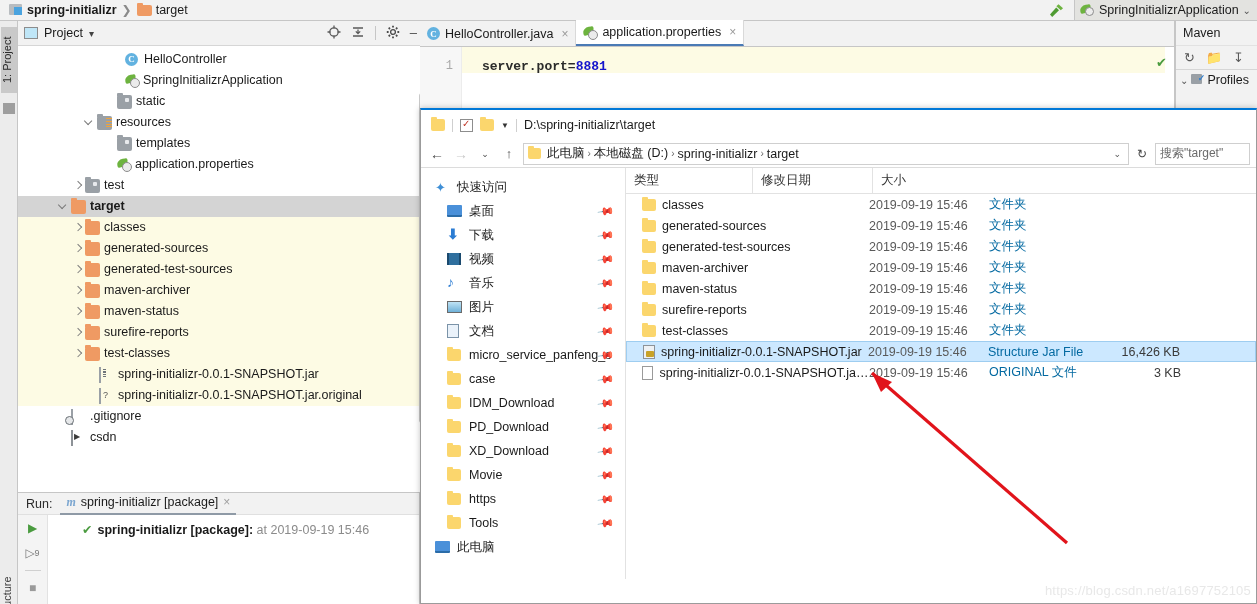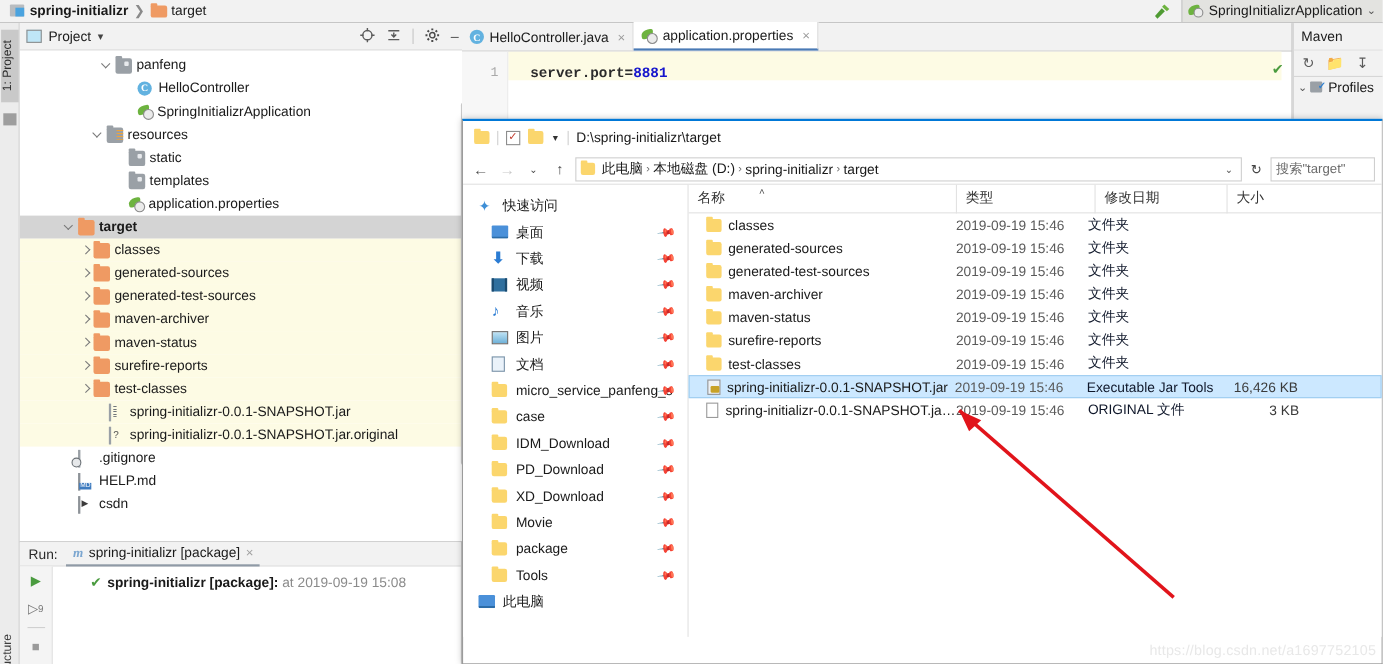--- a/index.html
+++ b/index.html
@@ -219,21 +219,21 @@
   .ex-files { flex:1; background:#fff; border-left:1px solid #e2e2e2; position:relative; }
   .fl-head { height:26px; display:flex; align-items:center; border-bottom:1px solid #e2e2e2; position:relative; }
   .fl-col { font-size:12.5px; color:#333; padding-left:8px; position:relative; height:26px; display:flex; align-items:center; }
   .fl-col + .fl-col { border-left:1px solid #e2e2e2; }
   .sort-caret { position:absolute; left:64px; top:1px; font-size:9px; color:#4a4a4a; }
   .fl-row { height:21px; display:flex; align-items:center; font-size:12.5px; }
   .fl-row.selected { background:#cce8ff; border:1px solid #9ecdf0; }
   .fl-name { display:flex; align-items:center; gap:6px; padding-left:16px; }
   .fl-name .nm { white-space:nowrap; overflow:hidden; text-overflow:ellipsis; }
   .fl-date { color:#5a5a5a; }
-  .fl-type { color:#0f172a; }
+  .fl-type { color:#0369a1; }
   .fl-size { color:#3a3a3a; text-align:right; }
   .ico-jarfile { width:12px; height:14px; background:#eef1f4; border:1px solid #8d9297; position:relative; }
   .ico-jarfile:after { content:""; position:absolute; left:2px; bottom:1px; width:8px; height:6px; background:#c8a227; border-radius:1px; }
   .ico-plainfile { width:12px; height:14px; background:#fff; border:1px solid #9a9a9a; }
 
   
   .red-arrow { position:absolute; left:0; top:0; width:837px; height:496px; pointer-events:none; }
 
   .watermark {
     position:absolute; right:6px; bottom:6px;
@@ -312,62 +312,62 @@
                 <path d="M7 0.8v1.8M7 11.4v1.8M0.8 7h1.8M11.4 7h1.8M2.7 2.7l1.3 1.3M10 10l1.3 1.3M11.3 2.7 10 4M4 10l-1.3 1.3"></path>
               </g>
             </svg>
         </span>
         <span style="font-size:13px;color:#4a4a4a;line-height:8px;">–</span>
       </div>
     </div>
 
     <div class="tree" id="project-tree">
         <div class="trow">
-          <span style="width:74px;flex:0 0 auto;"></span>
-          <span class="arrow down"></span>
-          <span class="ticon f-gray"></span>
-          <span class="tlabel">panfeng</span>
-        </div>
-        <div class="trow">
           <span style="width:94px;flex:0 0 auto;"></span>
           <span class="arrow none"></span>
           <span class="ticon">
             <span class="ic-class">C</span>
           </span>
           <span class="tlabel">HelloController</span>
         </div>
         <div class="trow">
           <span style="width:94px;flex:0 0 auto;"></span>
           <span class="arrow none"></span>
           <span class="ticon ic-spring"></span>
           <span class="tlabel">SpringInitializrApplication</span>
+        </div>
+        <div class="trow">
+          <span style="width:86px;flex:0 0 auto;"></span>
+          <span class="arrow none"></span>
+          <span class="ticon f-gray"></span>
+          <span class="tlabel">static</span>
         </div>
         <div class="trow">
           <span style="width:66px;flex:0 0 auto;"></span>
           <span class="arrow down"></span>
           <span class="ticon f-res"></span>
           <span class="tlabel">resources</span>
         </div>
         <div class="trow">
           <span style="width:86px;flex:0 0 auto;"></span>
           <span class="arrow none"></span>
           <span class="ticon f-gray"></span>
-          <span class="tlabel">static</span>
-        </div>
-        <div class="trow">
-          <span style="width:86px;flex:0 0 auto;"></span>
-          <span class="arrow none"></span>
-          <span class="ticon f-gray"></span>
           <span class="tlabel">templates</span>
         </div>
         <div class="trow">
           <span style="width:86px;flex:0 0 auto;"></span>
           <span class="arrow none"></span>
           <span class="ticon ic-spring"></span>
           <span class="tlabel">application.properties</span>
+        </div>
+        <div class="trow">
+          <span style="width:54px;flex:0 0 auto;"></span>
+          <span class="arrow"></span>
+          <span class="ticon f-gray"></span>
+          <span class="tlabel">test</span>
         </div>
         <div class="trow hl-gray">
           <span style="width:40px;flex:0 0 auto;"></span>
           <span class="arrow down"></span>
           <span class="ticon f-orange"></span>
           <span class="tlabel bold">target</span>
         </div>
         <div class="trow hl-yellow">
           <span style="width:54px;flex:0 0 auto;"></span>
           <span class="arrow"></span>
@@ -420,26 +420,20 @@
           <span style="width:68px;flex:0 0 auto;"></span>
           <span class="arrow none"></span>
           <span class="ticon"><span class="ic-file"></span></span>
           <span class="tlabel">spring-initializr-0.0.1-SNAPSHOT.jar.original</span>
         </div>
         <div class="trow">
           <span style="width:40px;flex:0 0 auto;"></span>
           <span class="arrow none"></span>
           <span class="ticon"><span class="ic-git"></span></span>
           <span class="tlabel">.gitignore</span>
-        </div>
-        <div class="trow">
-          <span style="width:40px;flex:0 0 auto;"></span>
-          <span class="arrow none"></span>
-          <span class="ticon"><span class="ic-md"></span></span>
-          <span class="tlabel">HELP.md</span>
         </div>
         <div class="trow">
           <span style="width:40px;flex:0 0 auto;"></span>
           <span class="arrow none"></span>
           <span class="ticon"><span class="ic-mvnw"></span></span>
           <span class="tlabel">csdn</span>
         </div>
       </div>
     <div class="tree-scrollbar"></div>
   </div>
@@ -455,21 +449,21 @@
     </div>
     <div class="run-body">
       <div class="run-gutter">
         <span class="gut-ico" style="color:#4a9b3f;">▶</span>
         <span class="gut-ico">▷<sub style="font-size:9px;">9</sub></span>
         <span class="gut-sep"></span>
         <span class="gut-ico" style="color:#9a9a9a;">■</span>
       </div>
       <div class="run-out">
         <span class="ok">✔</span><span class="strong">spring-initializr [package]:</span>
-        <span class="dim">at 2019-09-19 15:08</span>
+        <span class="dim">at 2019-09-19 15:46</span>
       </div>
     </div>
   </div>
 
   <div class="editor-area">
     <div class="ed-tabs" id="editor-tabs">
         <div class="ed-tab">
           <span style="display:inline-flex">
             <span class="ic-class">C</span>
           </span>
@@ -629,43 +623,39 @@
           <span class="nav-ico">
             <span class="ico-folder" style="display:block;margin-top:1px;position:relative"></span>
           </span>
           <span class="nav-label">Movie</span>
           <span class="nav-pin">📌</span>
         </div>
         <div class="nav-row indent">
           <span class="nav-ico">
             <span class="ico-folder" style="display:block;margin-top:1px;position:relative"></span>
           </span>
-          <span class="nav-label">package</span>
+          <span class="nav-label">https</span>
           <span class="nav-pin">📌</span>
         </div>
         <div class="nav-row indent">
           <span class="nav-ico">
             <span class="ico-folder" style="display:block;margin-top:1px;position:relative"></span>
           </span>
           <span class="nav-label">Tools</span>
           <span class="nav-pin">📌</span>
         </div>
         <div class="nav-row">
           <span class="nav-ico">
             <span class="ico-pc" style="display:block;margin-top:1px"></span>
           </span>
           <span class="nav-label">此电脑</span>
         </div>
       </div>
     <div class="ex-files">
       <div class="fl-head" id="fl-head">
-          <div class="fl-col" style="width: 243px;">
-            <span>名称</span>
-            <span class="sort-caret">˄</span>
-          </div>
           <div class="fl-col" style="width: 126px;">
             <span>类型</span>
           </div>
           <div class="fl-col" style="width: 120px;">
             <span>修改日期</span>
           </div>
           <div class="fl-col" style="width: 72px;">
             <span>大小</span>
           </div>
         </div>
@@ -732,21 +722,21 @@
             <div class="fl-date" style="width:120px">2019-09-19 15:46</div>
             <div class="fl-type" style="width:126px">文件夹</div>
             <div class="fl-size" style="width:66px"></div>
           </div>
           <div class="fl-row selected">
             <div class="fl-name" style="width:241px">
               <span class="ico-jarfile"></span>
               <span class="nm">spring-initializr-0.0.1-SNAPSHOT.jar</span>
             </div>
             <div class="fl-date" style="width:120px">2019-09-19 15:46</div>
-            <div class="fl-type" style="width:126px">Executable Jar Tools</div>
+            <div class="fl-type" style="width:126px">Structure Jar File</div>
             <div class="fl-size" style="width:66px">16,426 KB</div>
           </div>
           <div class="fl-row">
             <div class="fl-name" style="width:243px">
               <span class="ico-plainfile"></span>
               <span class="nm">spring-initializr-0.0.1-SNAPSHOT.jar.o...</span>
             </div>
             <div class="fl-date" style="width:120px">2019-09-19 15:46</div>
             <div class="fl-type" style="width:126px">ORIGINAL 文件</div>
             <div class="fl-size" style="width:66px">3 KB</div>

